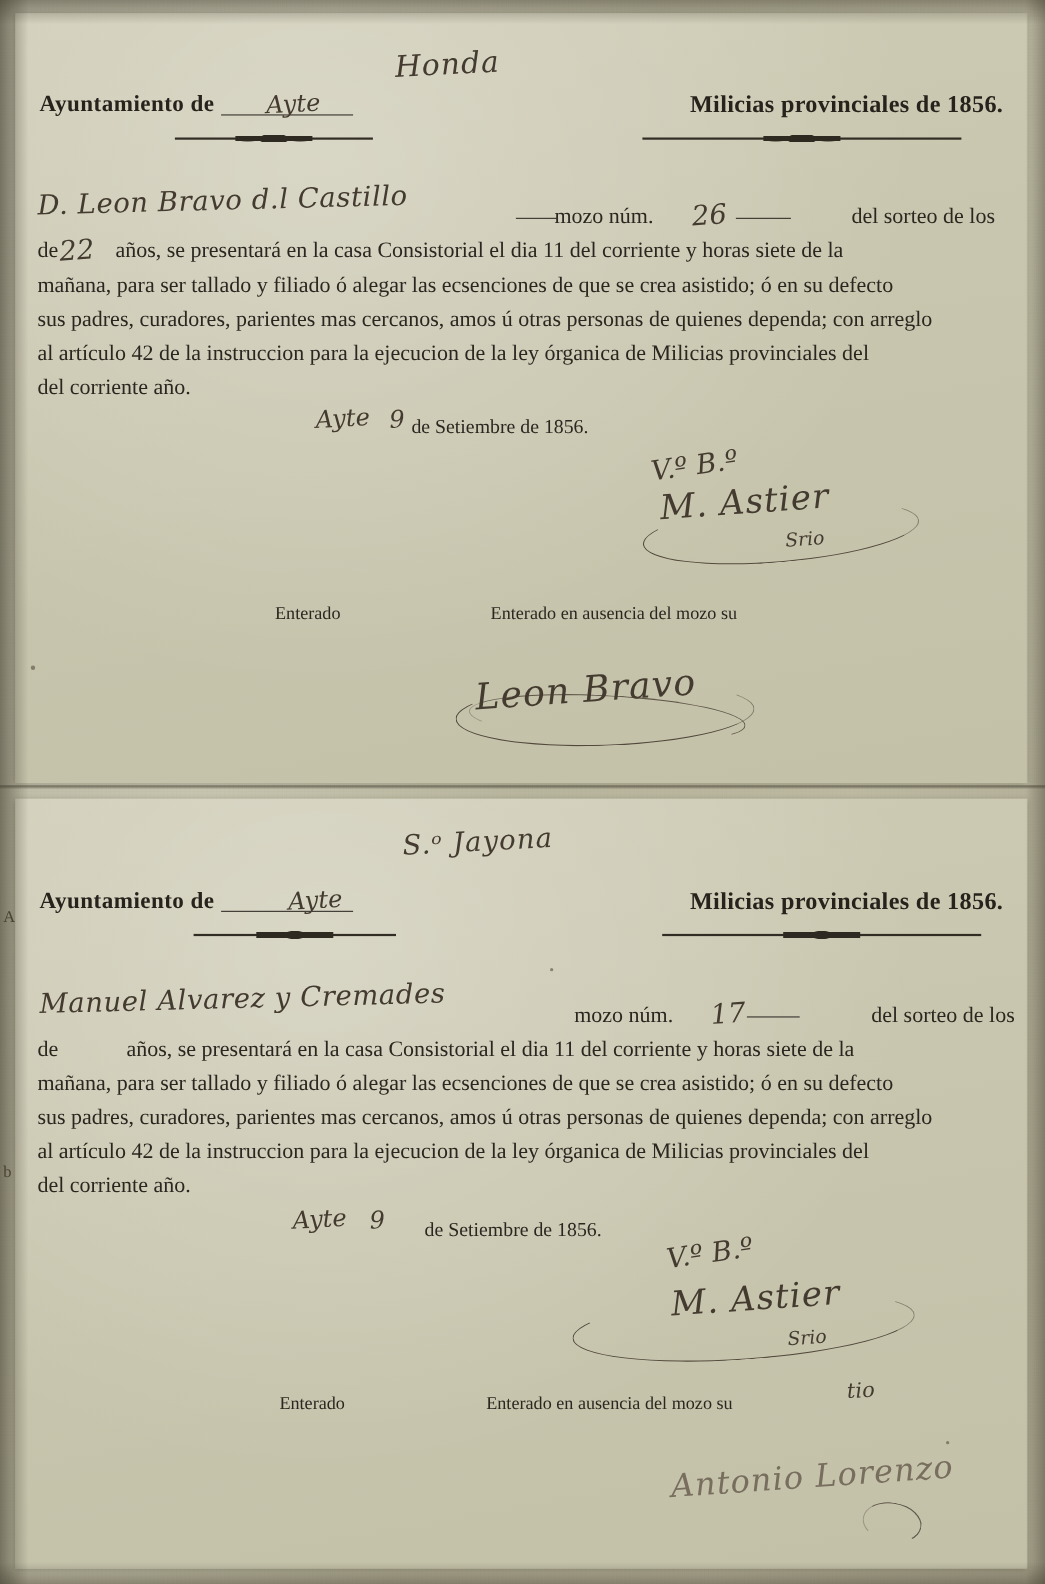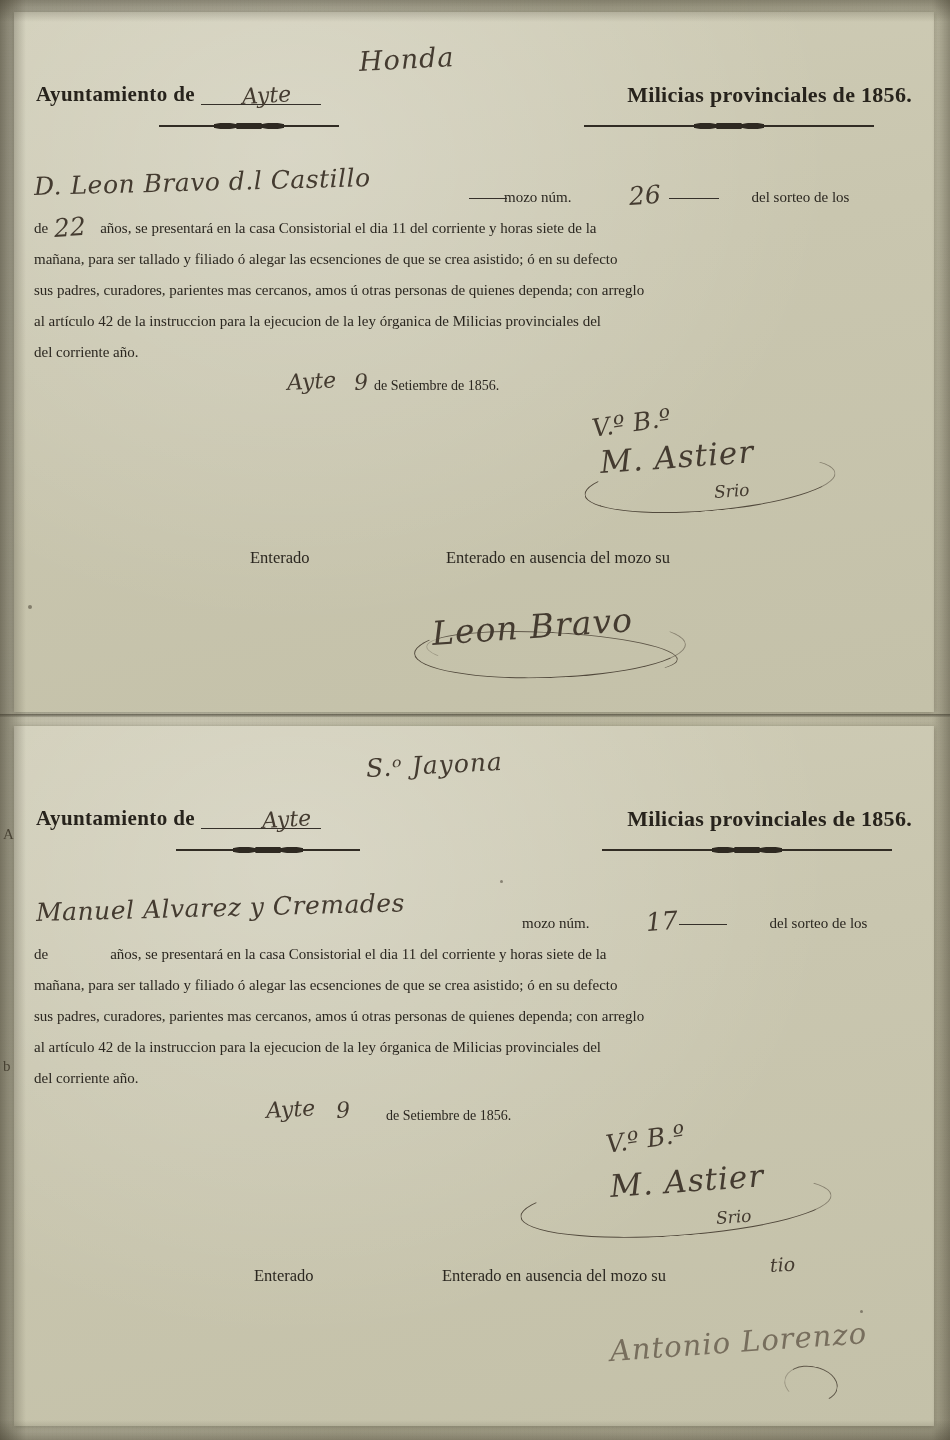--- a/index.html
+++ b/index.html
@@ -133,42 +133,42 @@
       radial-gradient(ellipse at 16% 50%, #2e2921 0 30%, rgba(46,41,33,0) 32%),
       radial-gradient(ellipse at 84% 50%, #2e2921 0 30%, rgba(46,41,33,0) 32%);
   }
 
   
   .body-block {
     position: absolute;
     left: 20px;
     right: 22px;
     font-family: "Liberation Serif", serif;
-    font-size: 15px;
+    font-size: 20px;
     line-height: 31px;
     color: #2b2720;
     text-align: justify;
   }
   .line { display: block; white-space: nowrap; }
 
   .ink-gap {
     display: inline-block;
     min-width: 40px;
   }
   .dash {
     display: inline-block;
     border-bottom: 1.4px solid #35302a;
     vertical-align: 4px;
   }
 
   
   .date-line {
     position: absolute;
     font-family: "Liberation Serif", serif;
-    font-size: 14px;
+    font-size: 18px;
     color: #2b2720;
   }
   .enterado-row {
     position: absolute;
     left: 0; right: 0;
     font-family: "Liberation Serif", serif;
     font-size: 16.5px;
     color: #2b2720;
   }
   .enterado-1 { position: absolute; }

